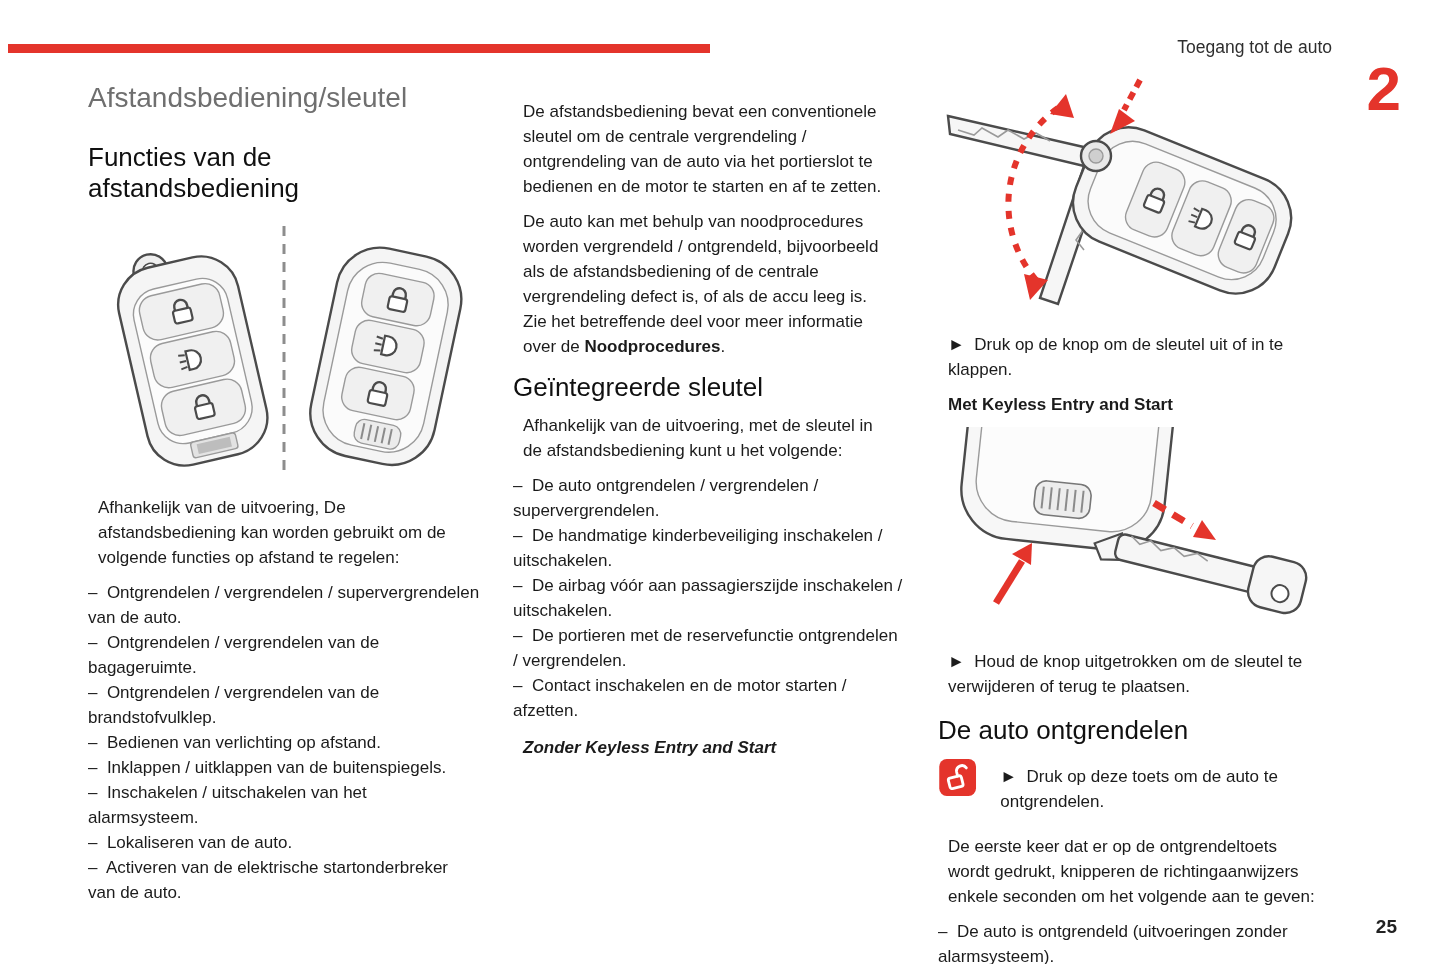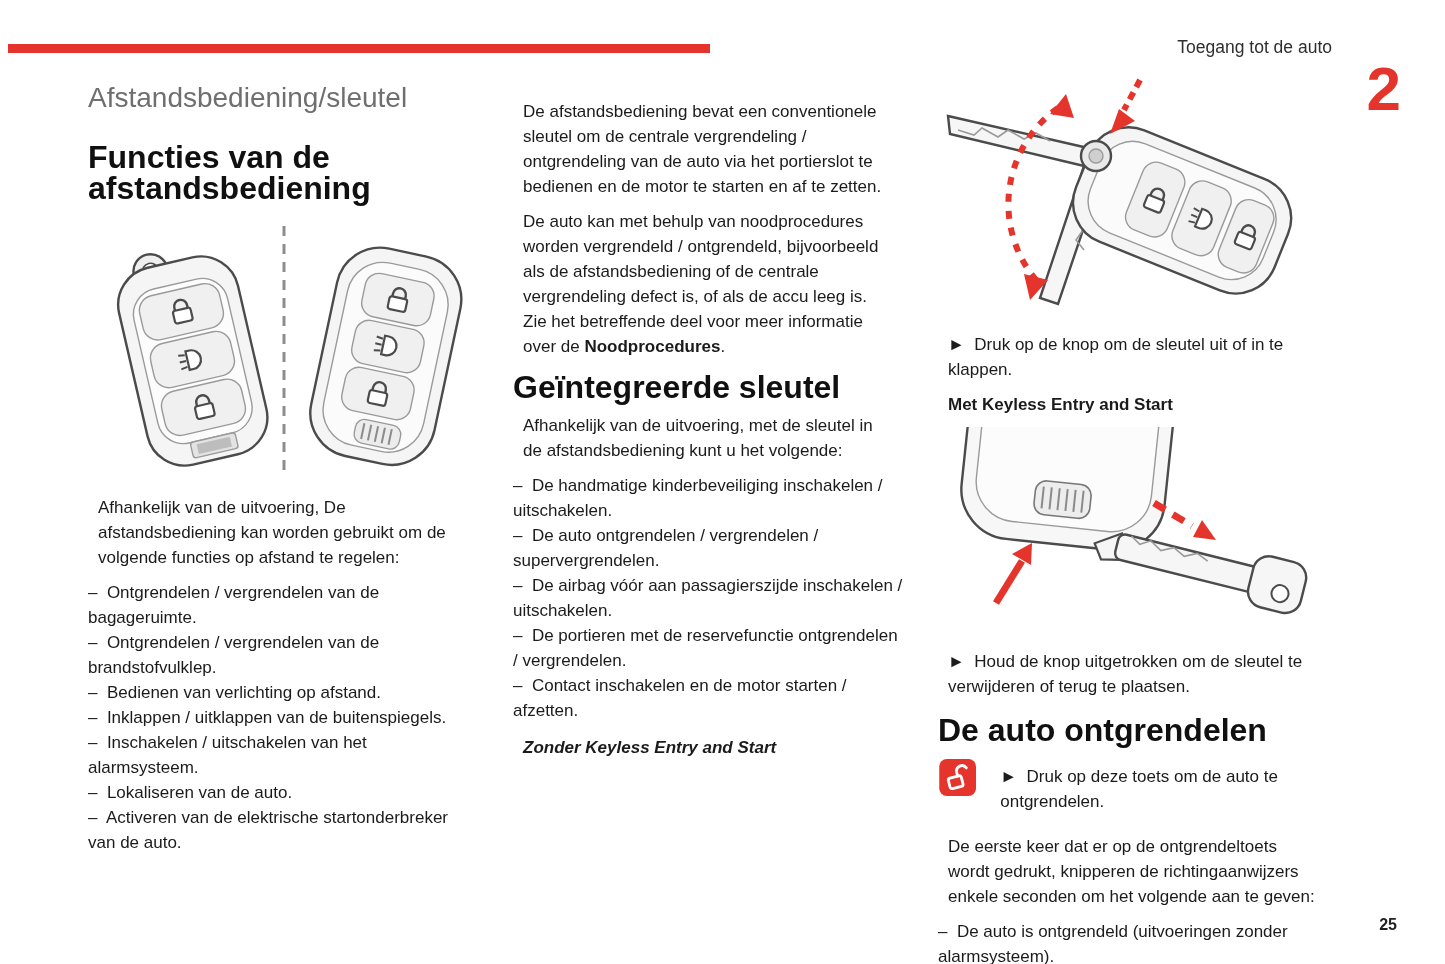--- a/index.html
+++ b/index.html
@@ -9,34 +9,34 @@
     width:1445px; height:964px; background:#ffffff; position:relative; overflow:hidden;
     font-family:"Liberation Sans", sans-serif; color:#1b1b1b;
   }
   .red-bar { position:absolute; left:8px; top:44px; width:702px; height:9px; background:var(--accent); }
   .section-title { position:absolute; top:37px; right:113px; font-size:17.5px; color:#2e2e2e;text-align:right; }
   .chapter-number { position:absolute; top:58px; right:44px; font-size:62px; font-weight:700; color:var(--accent); line-height:1; }
   .columns { position:absolute; left:88px; top:80px; width:1245px; display:grid; grid-template-columns:392px 392px 395px; column-gap:33px; }
   .col { font-size:17px; line-height:25px; }
   .col2 { padding-top:9px; }
   h1.page-title { margin:2px 0 28px; font-size:28px; font-weight:400; color:#6f6f6f; line-height:1.15; }
-  h2.sec { margin:0 0 20px; font-size:32px; font-weight:700; line-height:31px; color:#101010; }
+  h2.sec { margin:0 0 20px; font-size:26px; font-weight:400; line-height:31px; color:#101010; }
   .col2 h2.sec { margin:13px 0 10px; }
   .col3 h2.sec { margin:16px 0 8px; }
   p { margin:10px; white-space:pre-wrap; }
   .bold-line { font-weight:700; white-space:pre-wrap; }
   .li { margin:0; white-space:pre-wrap; }
   .fig { display:block; }
   .fig-remotes { margin:4px 0 16px; }
   .fig-fold { margin:-8px 0 8px; }
   .fig-remove { margin:10px 0 10px; }
   .keyless-label { font-weight:700; margin-top:1px; }
   .unlock-row { display:flex; gap:13px; align-items:flex-start; margin:6px 0 2px; }
   .unlock-row .txt { padding-top:0; }
-  .page-number { position:absolute; right:48px; top:916px; font-size:16px; font-weight:700; color:#222; }
+  .page-number { position:absolute; right:48px; top:916px; font-size:19px; font-weight:700; color:#222; }
 </style>
 </head>
 <body>
 
 <div class="red-bar"></div>
 <div class="section-title">Toegang tot de auto</div>
 <div class="chapter-number">2</div>
 
 <div class="columns">
 
@@ -88,40 +88,41 @@
           <line x1="304" y1="202" x2="304" y2="218"></line>
           <line x1="311" y1="202" x2="311" y2="218"></line>
           <line x1="318" y1="202" x2="318" y2="218"></line>
         </g>
       </g>
     </svg>
 
     <p>Afhankelijk van de uitvoering, De afstandsbediening kan worden gebruikt om de volgende functies op afstand te regelen:</p>
     <div>
 
+    <p class="li">–  Ontgrendelen / vergrendelen / supervergrendelen van de auto.</p>
         <p class="li">–  Ontgrendelen / vergrendelen van de bagageruimte.</p>
         <p class="li">–  Ontgrendelen / vergrendelen van de brandstofvulklep.</p>
         <p class="li">–  Bedienen van verlichting op afstand.</p>
         <p class="li">–  Inklappen / uitklappen van de buitenspiegels.</p>
         <p class="li">–  Inschakelen / uitschakelen van het alarmsysteem.</p>
         <p class="li">–  Lokaliseren van de auto.</p>
         <p class="li">–  Activeren van de elektrische startonderbreker van de auto.</p>
       </div>
   </div>
 
   <div class="col col2">
     <p>De afstandsbediening bevat een conventionele sleutel om de centrale vergrendeling / ontgrendeling van de auto via het portierslot te bedienen en de motor te starten en af te zetten.</p>
     <p><span>De auto kan met behulp van noodprocedures worden vergrendeld / ontgrendeld, bijvoorbeeld als de afstandsbediening of de centrale vergrendeling defect is, of als de accu leeg is. Zie het betreffende deel voor meer informatie over de </span><strong>Noodprocedures</strong><span>.</span></p>
 
     <h2 class="sec">Geïntegreerde sleutel</h2>
     <p>Afhankelijk van de uitvoering, met de sleutel in de afstandsbediening kunt u het volgende:</p>
     <div>
 
-    <p class="li">–  De handmatige kinderbeveiliging inschakelen / uitschakelen.</p>
-        <p class="li">–  De auto ontgrendelen / vergrendelen / supervergrendelen.</p>
+    <p class="li">–  De auto ontgrendelen / vergrendelen / supervergrendelen.</p>
+        <p class="li">–  De handmatige kinderbeveiliging inschakelen / uitschakelen.</p>
         <p class="li">–  De airbag vóór aan passagierszijde inschakelen / uitschakelen.</p>
         <p class="li">–  De portieren met de reservefunctie ontgrendelen / vergrendelen.</p>
         <p class="li">–  Contact inschakelen en de motor starten / afzetten.</p>
       </div>
     <p class="bold-line" style="margin-top:12px;font-style:italic;">Zonder Keyless Entry and Start</p>
   </div>
 
   <div class="col col3">
 
     <svg class="fig fig-fold" width="395" height="250" viewBox="0 0 395 250">

